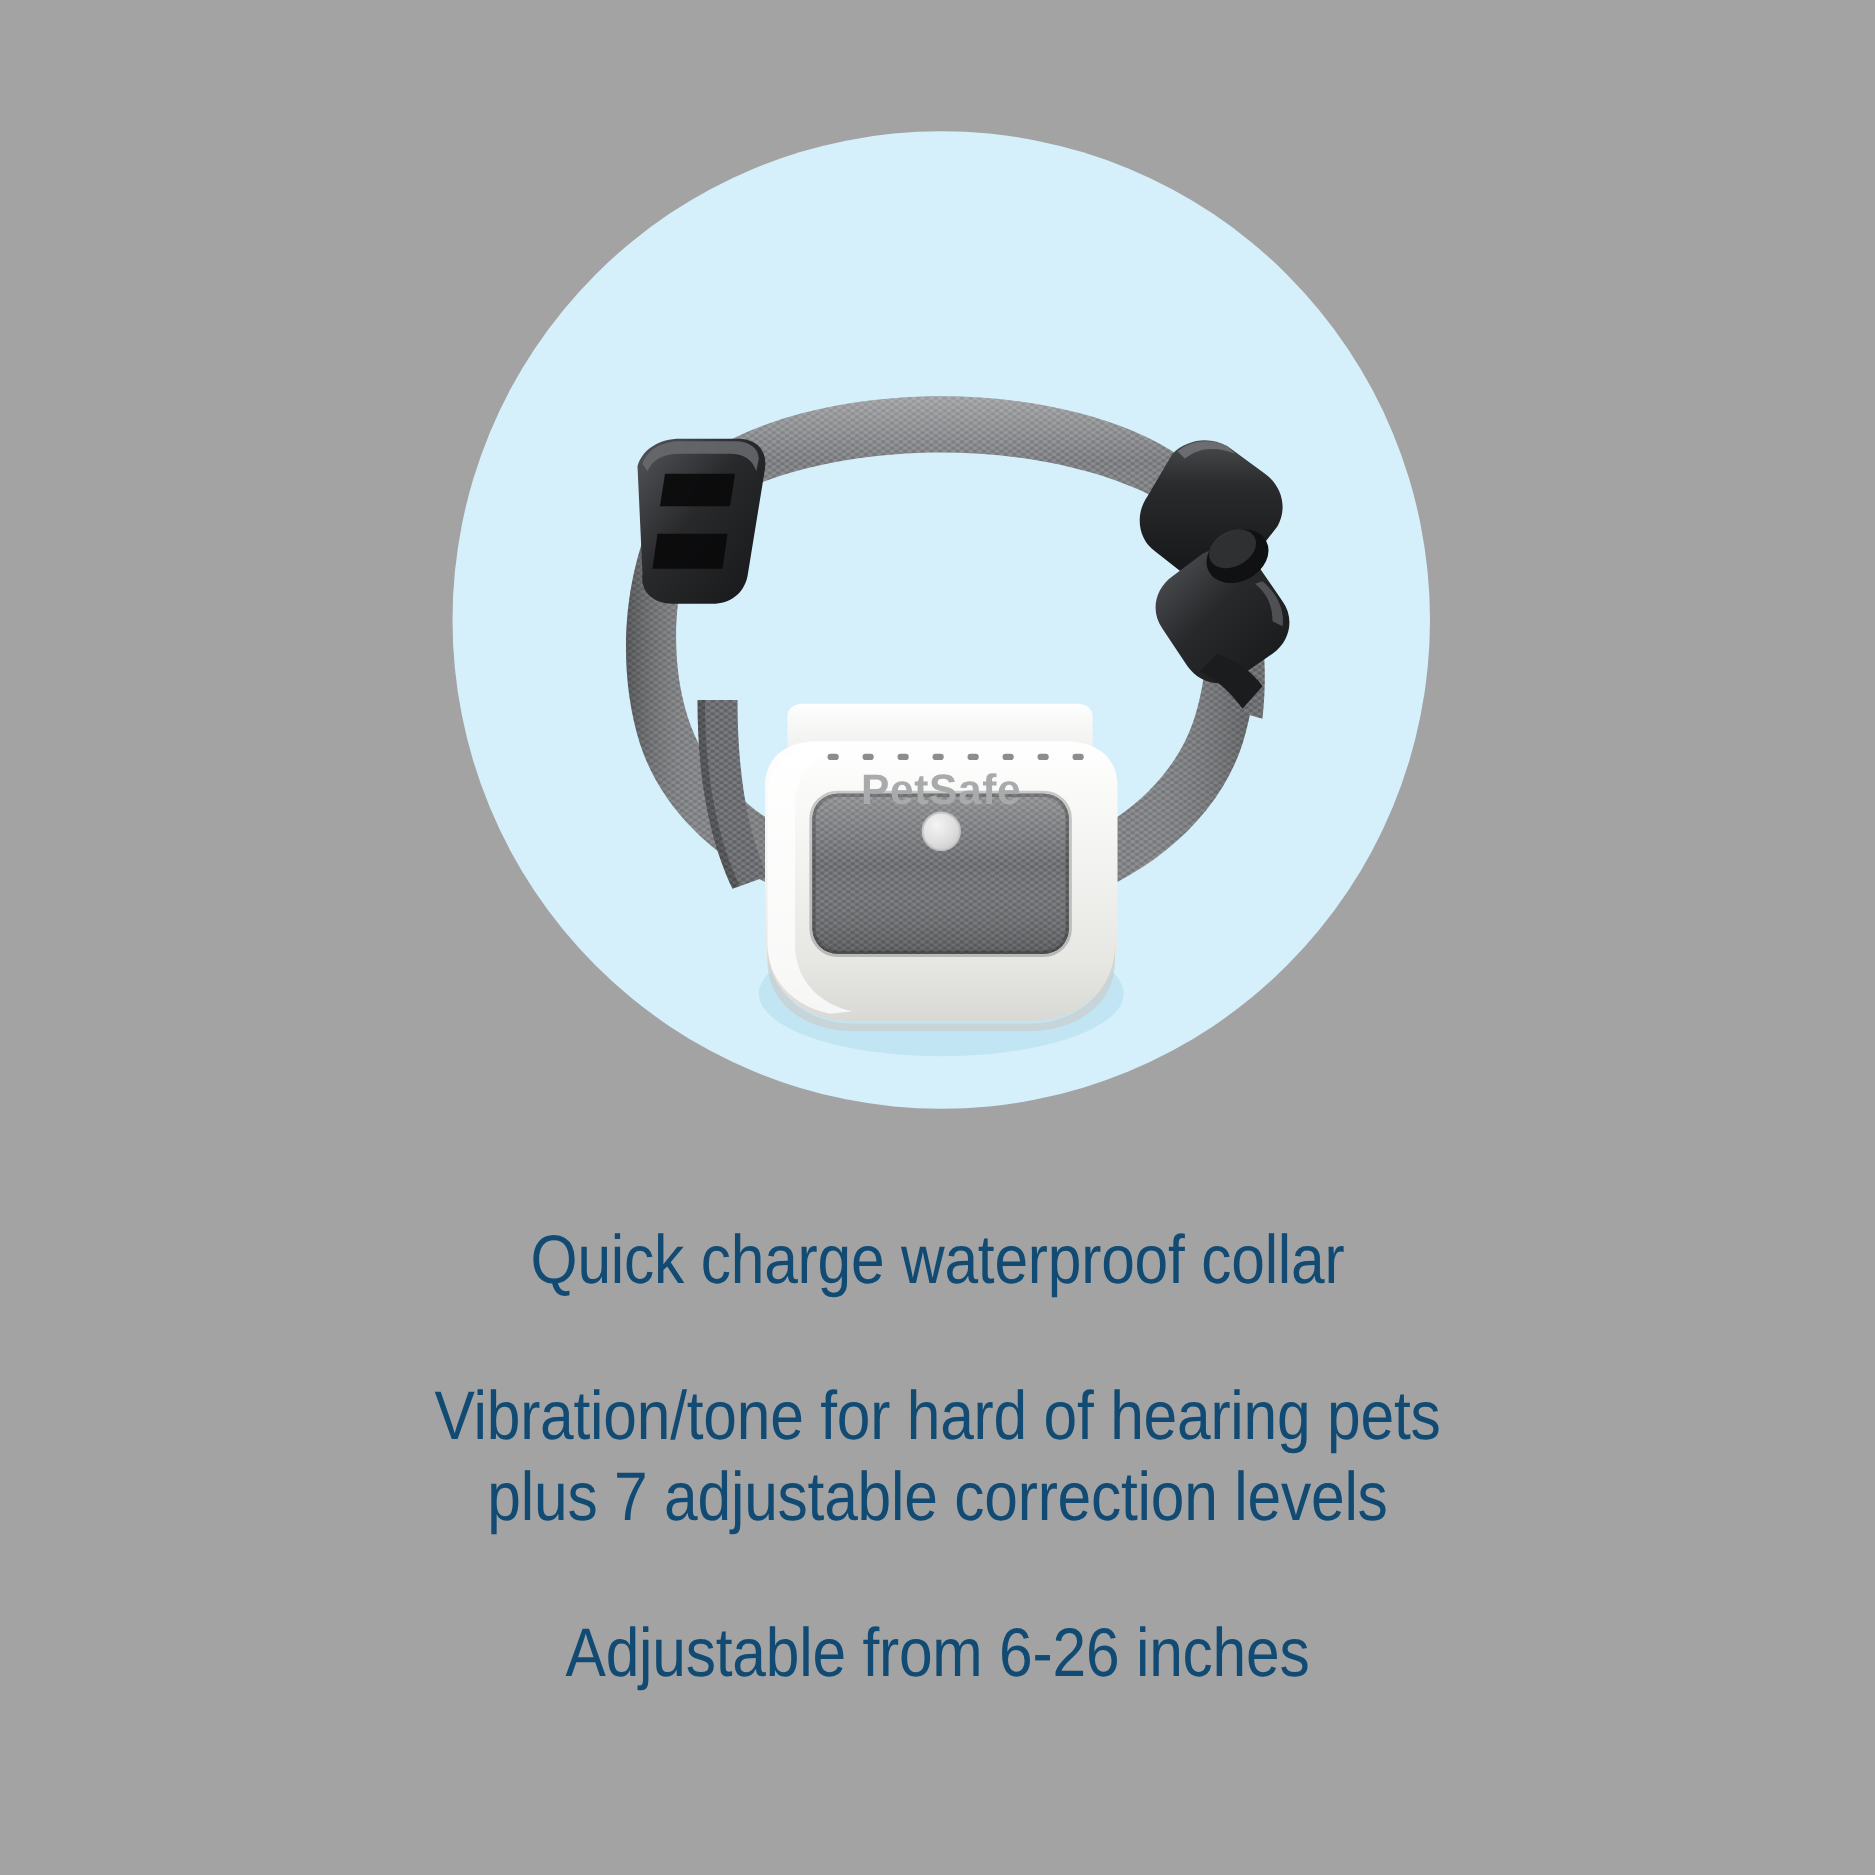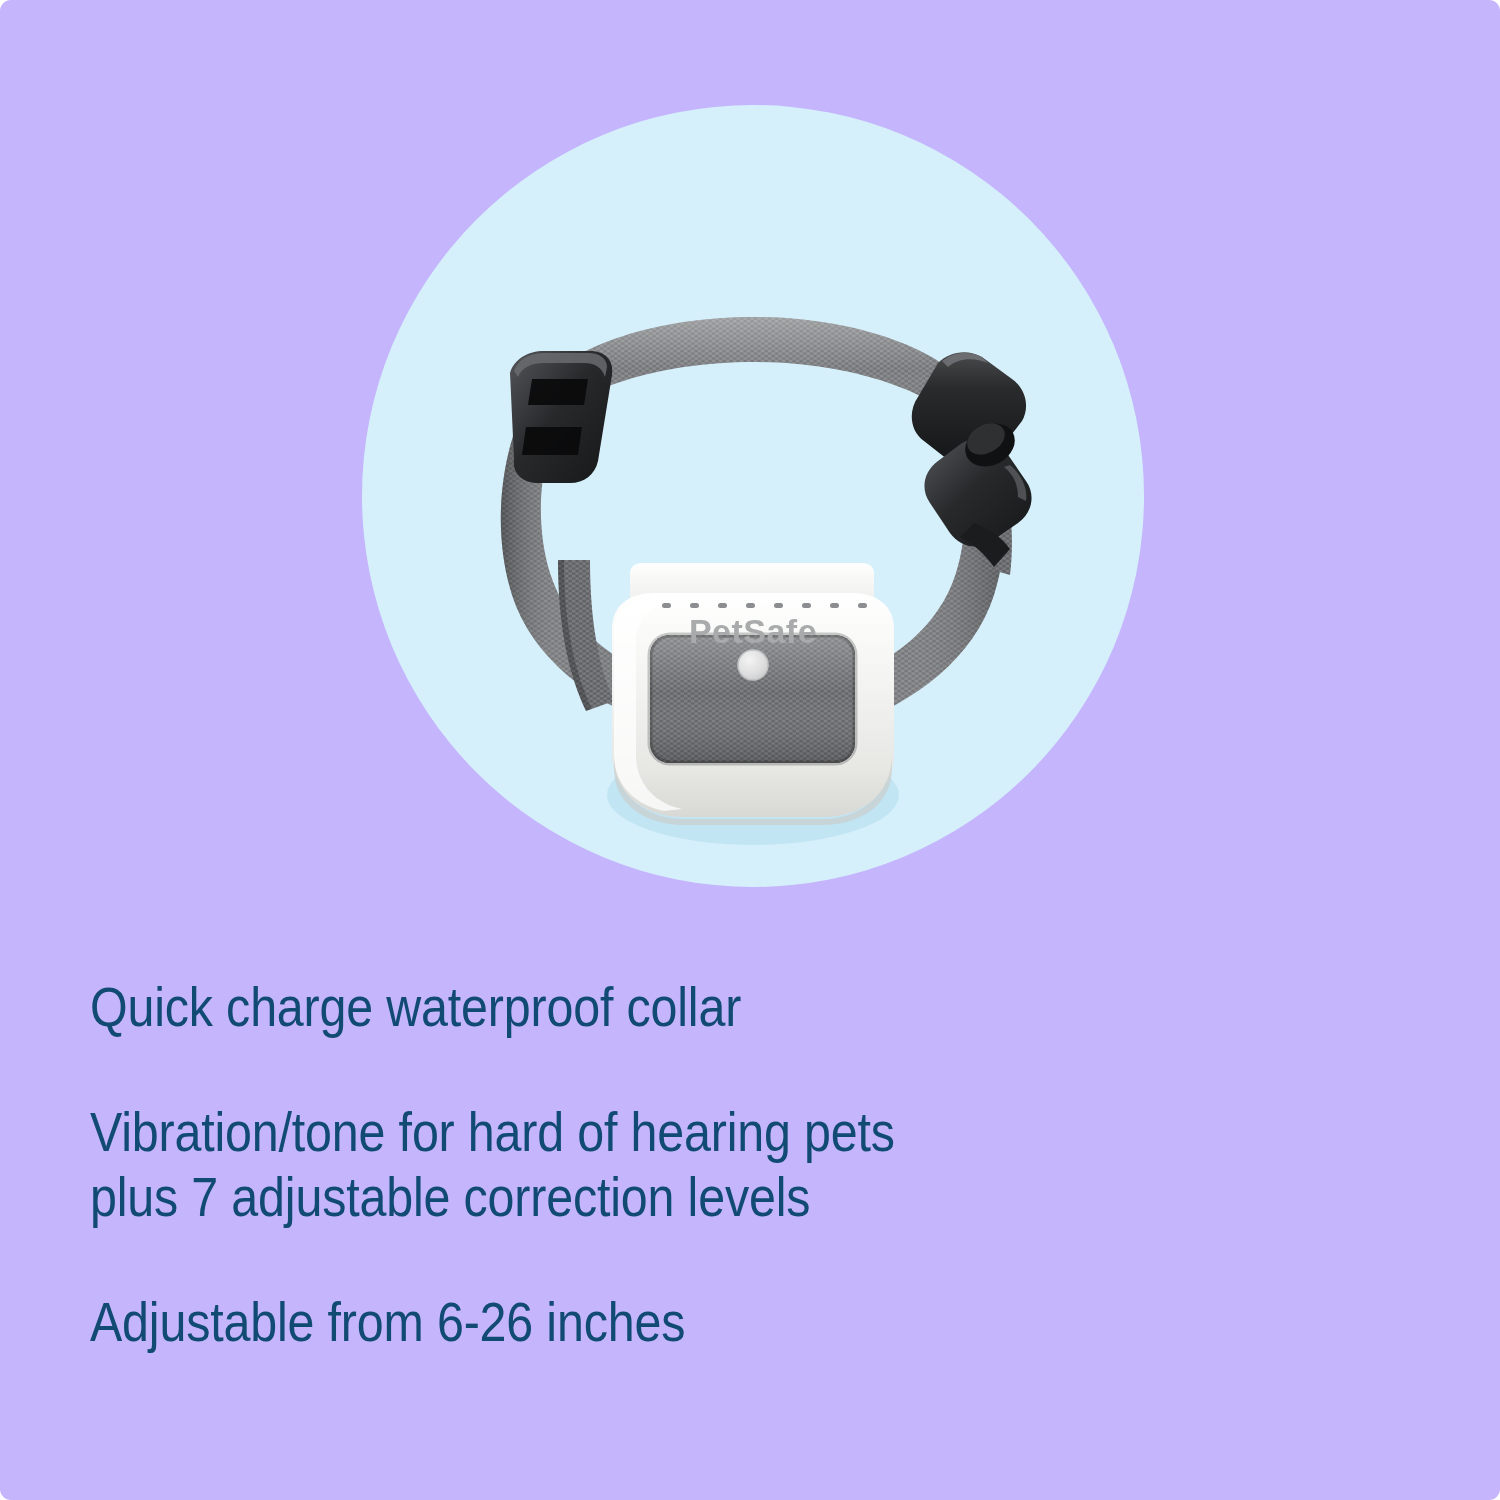--- a/index.html
+++ b/index.html
@@ -48,20 +48,21 @@
     height: 782px;
   }
   #product svg { display: block; width: 782px; height: 782px; }
 
   
   #features {
     position: absolute;
     left: 0;
     top: 975px;
     width: 1500px;
+    text-align: center;
   }
 
   .feature-line {
     color: #114a72;
     font-family: "Liberation Sans", sans-serif;
     font-weight: 400;
     font-size: 55px;
     line-height: 1.18;
     letter-spacing: -0.2px;
     transform: scaleX(0.88);
@@ -70,21 +71,21 @@
     margin: 0;
   }
 
   #feature-block-1 { margin-bottom: 60px; }
   #feature-block-2 { margin-bottom: 60px; }
   #feature-block-3 { margin-bottom: 0; }
 </style>
 </head>
 <body>
 
-<div id="page" style="background: #c4b5fd; border-radius: 11px;">
+<div id="page" style="background: #a3a3a3;">
 
   <div id="hero">
 
     <div id="hero-circle" style="background: rgb(214, 240, 251);"></div>
 
     <div id="product">
       <svg viewBox="0 0 782 782" xmlns="http://www.w3.org/2000/svg">
         <defs>
 
           <pattern id="weave" width="7" height="5" patternUnits="userSpaceOnUse">

